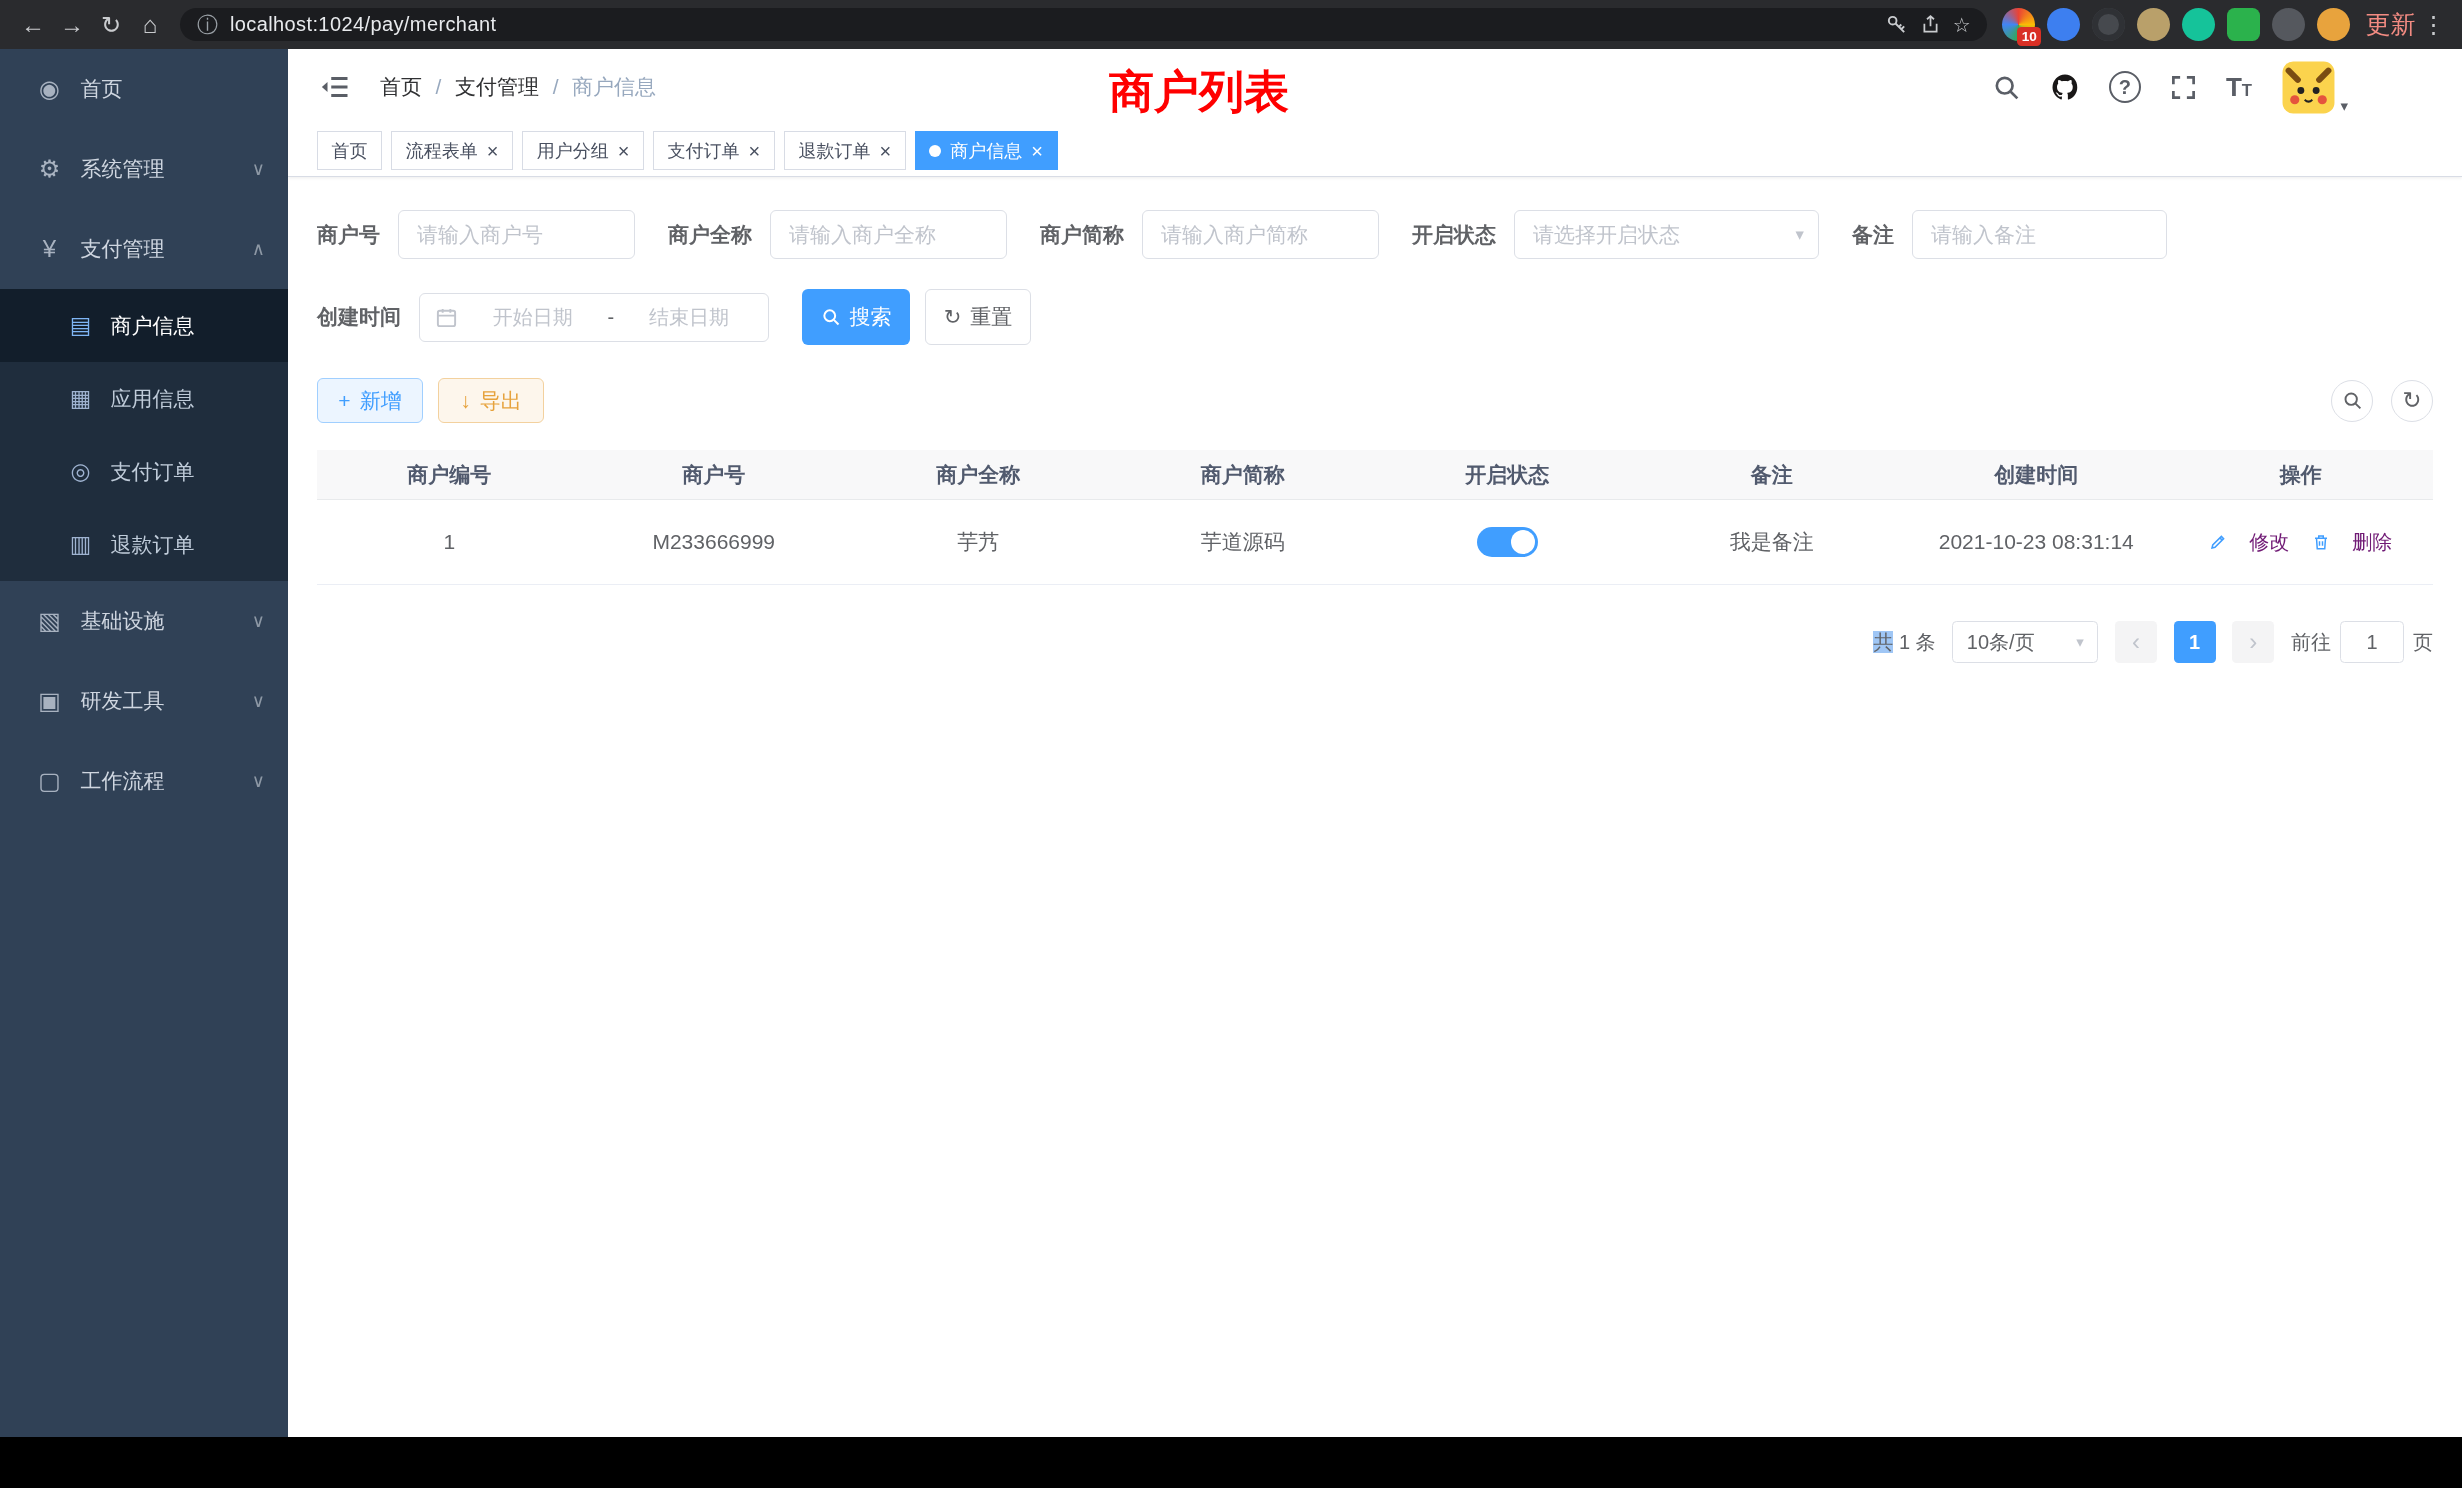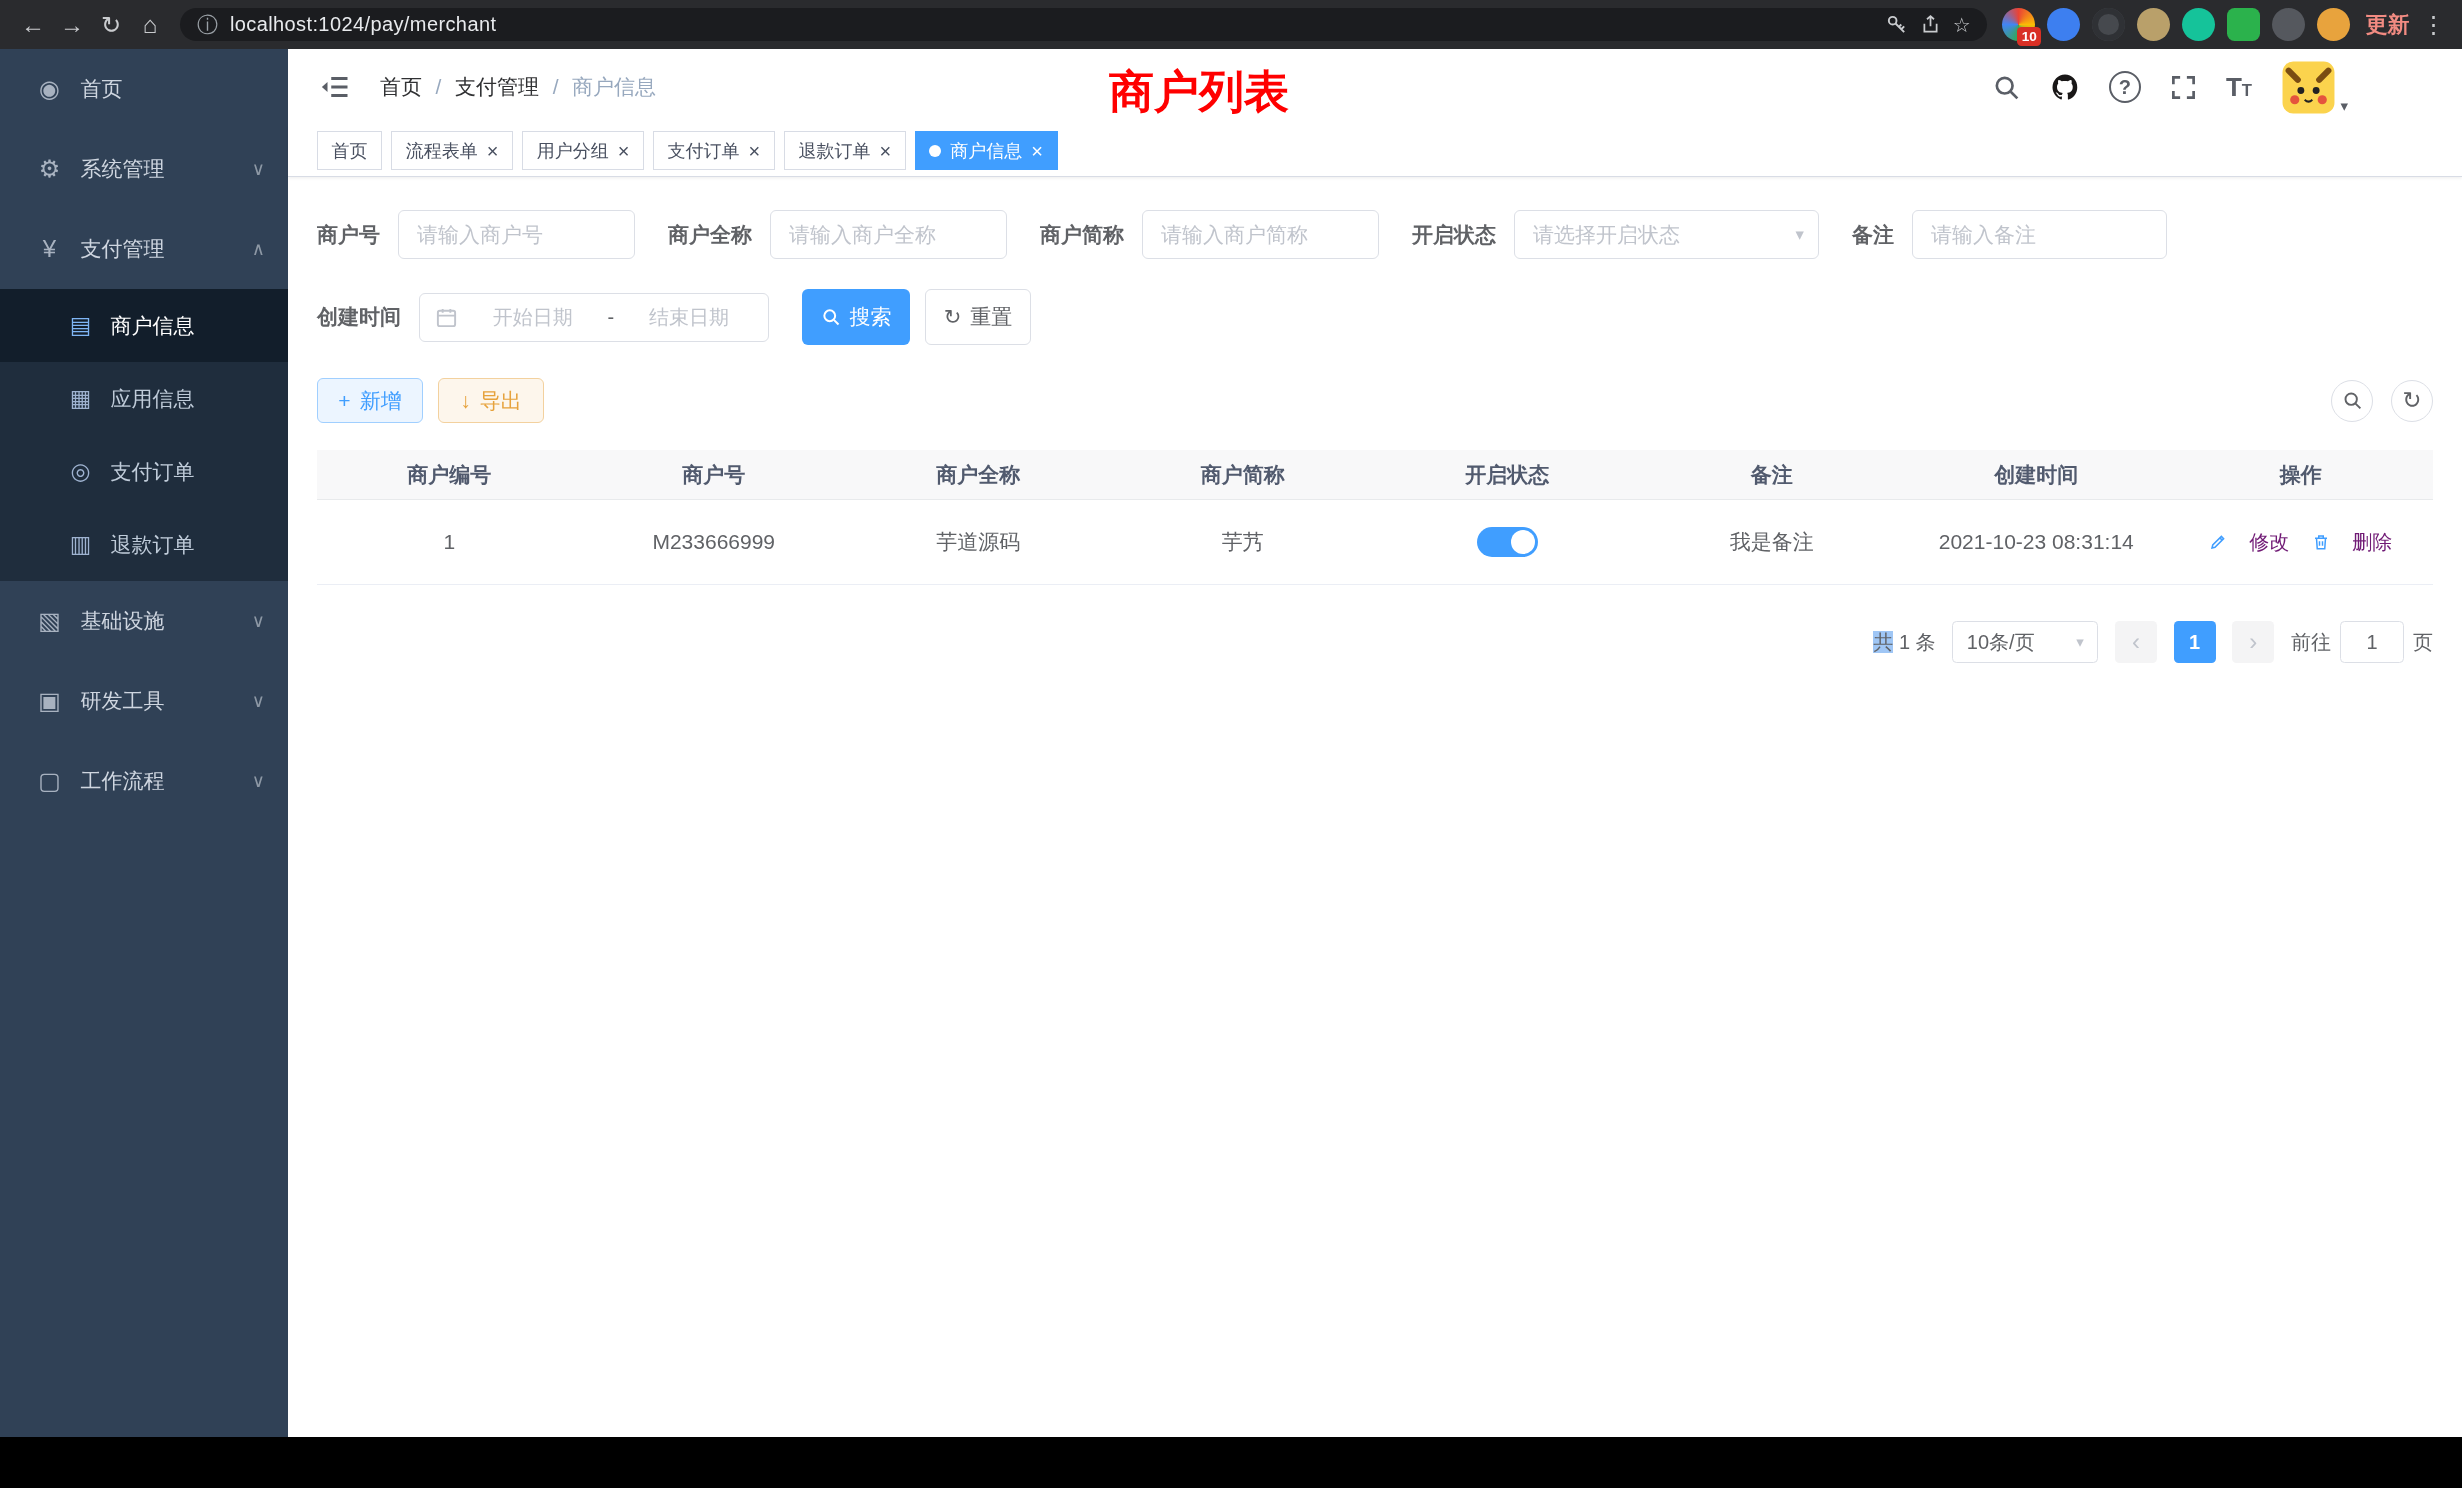--- a/index.html
+++ b/index.html
@@ -24,21 +24,21 @@
   .ext-badge { position:absolute; bottom:-4.5px; right:-6px; background:#d93025; color:#fff; font-size:13.6px;
                line-height:1; padding:2.3px 4.5px; border-radius:4.5px; font-weight:bold; }
   .ext.pinwheel { background:conic-gradient(#ea4335,#fbbc05,#34a853,#4285f4,#ea4335); }
   .ext.blue { background:#3d7ff0; }
   .ext.darkring { background:#46494e; box-shadow:inset 0 0 0 6px #2f3135; }
   .ext.tan { background:#b9a06a; }
   .ext.green { background:#15c39a; }
   .ext.sq-green { background:#2bb24c; border-radius:7.6px; }
   .ext.darkgray { background:#55585e; }
   .ext.orange { background:#e8a33d; }
-  .update-btn { color:#f28b82; font-size:22px; margin:0 12px 0 15px; white-space:nowrap;font-weight:bold; }
+  .update-btn { color:#f28b82; font-size:25px; margin:0 6px 0 15px; white-space:nowrap; }
   .kebab { color:#c9cbce; font-size:24px; margin-right:3px; }
 
   
   .app { display:flex; height:1389px; }
 
   
   .sidebar { width:288px; flex-shrink:0; background:#304156; overflow:hidden; }
   .logo-row { height:85px; display:flex; align-items:center; padding-left:27px; gap:18px; }
   .logo-title { color:#fff; font-size:23px; font-weight:bold; white-space:nowrap; }
   .menu-item { height:80px; display:flex; align-items:center; padding:0 23px 0 32px;
@@ -407,22 +407,22 @@
         <div>商户全称</div>
         <div>商户简称</div>
         <div>开启状态</div>
         <div>备注</div>
         <div>创建时间</div>
         <div>操作</div>
       </div>
       <div class="grid trow">
         <div>1</div>
         <div>M233666999</div>
+        <div>芋艿</div>
         <div>芋道源码</div>
-        <div>芋艿</div>
         <div>
             <span class="switch"></span>
           </div>
         <div>我是备注</div>
         <div>2021-10-23 08:31:14</div>
         <div class="ops">
           <span class="op-link">
             <svg width="18" height="18" viewBox="0 0 24 24" fill="none" stroke="#409eff" stroke-width="2">
               <path d="M4 20 L8 19 L19.5 7.5 L16.5 4.5 L5 16 Z M14.5 6.5 L17.5 9.5"></path>
             </svg>

